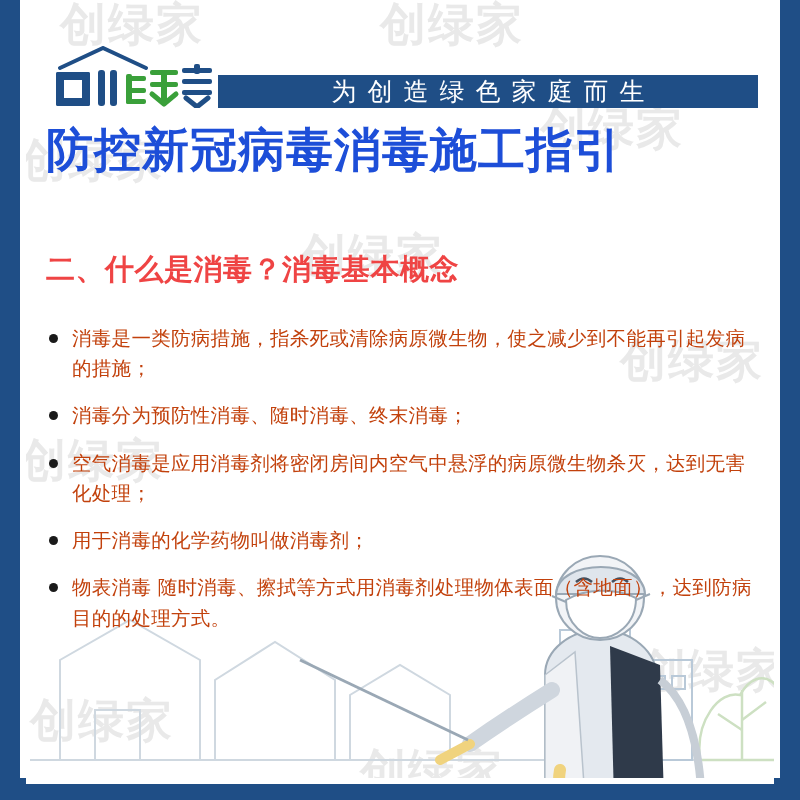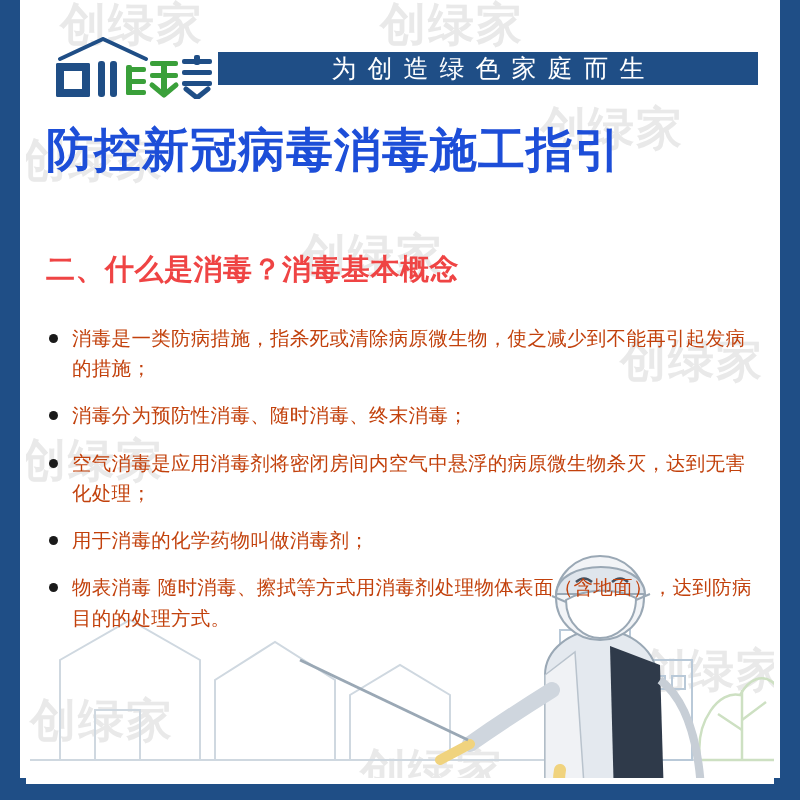--- a/index.html
+++ b/index.html
@@ -63,21 +63,21 @@
   }
 
   
   .header {
     position: absolute;
     left: 46px;
     top: 28px;
     width: 712px;
     height: 80px;
     display: flex;
-    align-items: center;
+    align-items: flex-end;
   }
   .logo-box {
     width: 172px;
     height: 62px;
     position: relative;
     flex: 0 0 auto;
   }
   .logo-svg { display: block; }
   .slogan-bar {
     flex: 1 1 auto;

